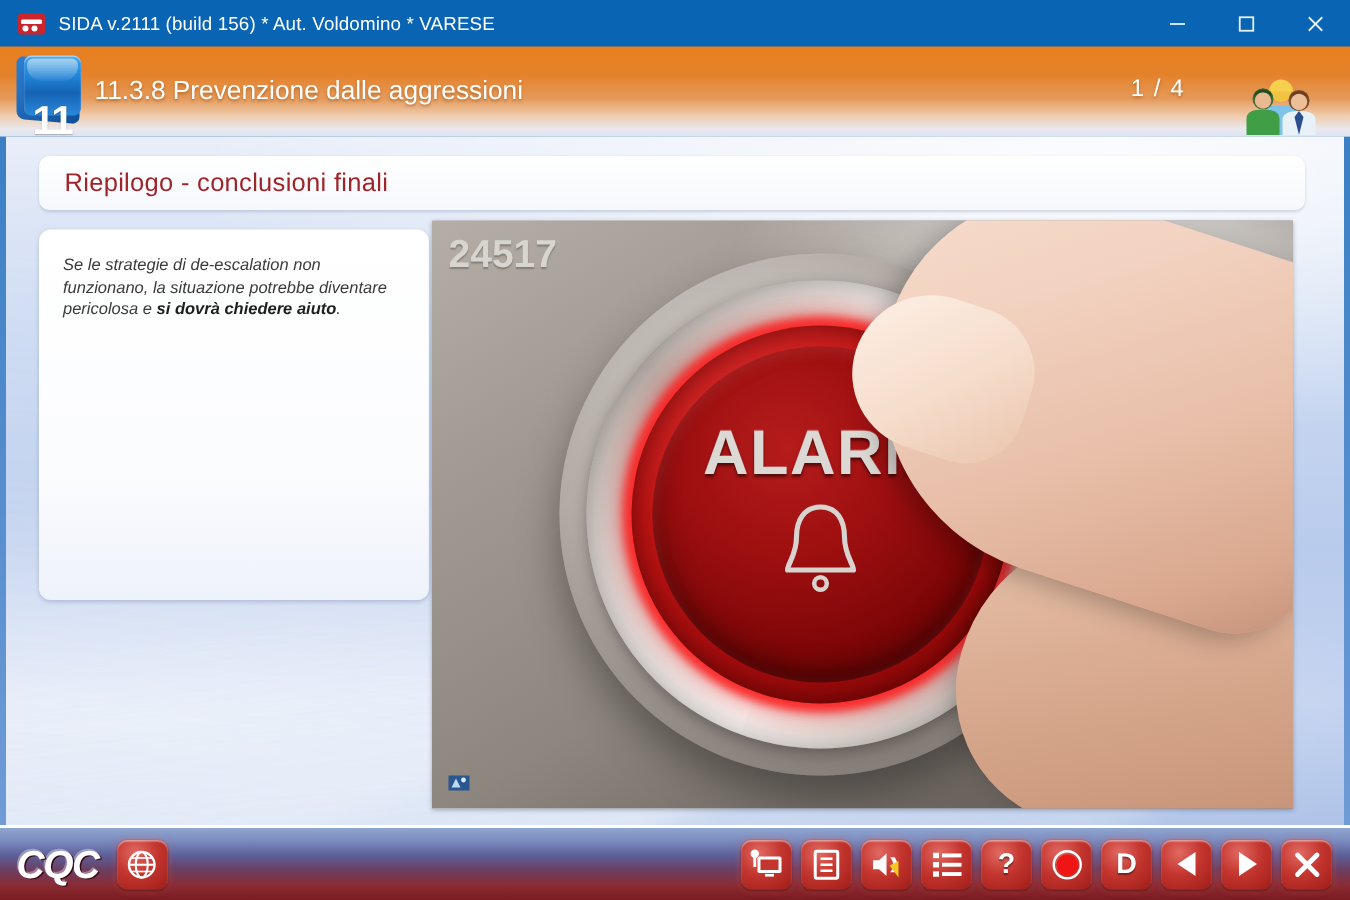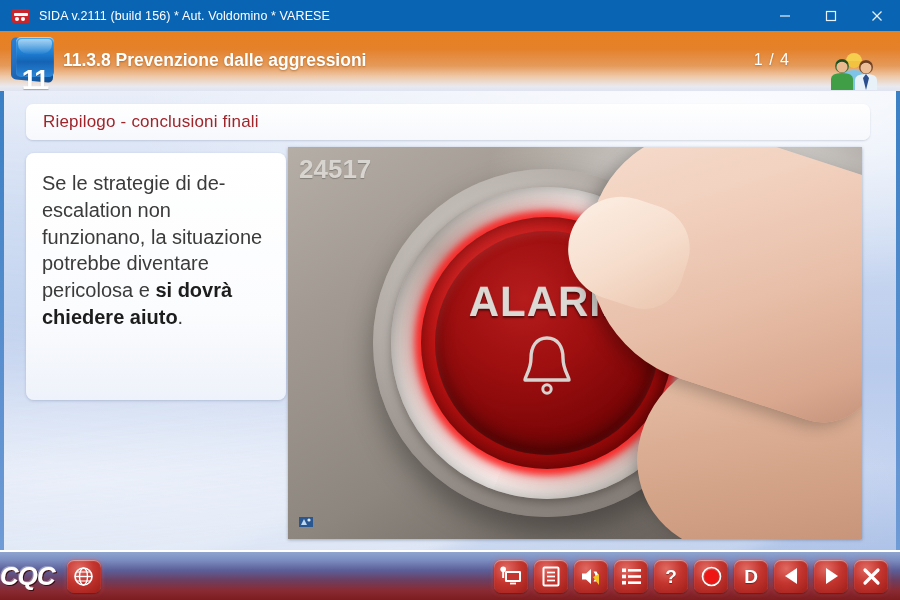--- a/index.html
+++ b/index.html
@@ -68,21 +68,21 @@
     color:#fff; font-size:27px; font-weight:bold; letter-spacing:-1px;
     line-height:1; text-shadow:0 1px 1px rgba(0,0,0,.28);margin-top:46px;
   }
   .badge11 .b-gloss{
     position:absolute; left:7px; top:3px; width:34px; height:15px;
     background:linear-gradient(to bottom,rgba(255,255,255,.55),rgba(255,255,255,.04));
     border-radius:4px 4px 10px 10px;
   }
   .header-title{
     position:absolute; left:63px; top:50%; transform:translateY(-52%);
-    color:#ffffff; font-size:17.5px; font-weight:bold;
+    color:#ffffff; font-size:17.5px; font-weight:normal;
     text-shadow:0 1px 2px rgba(120,60,0,.45);
     white-space:nowrap;
   }
   .page-count{
     position:absolute; right:110px; top:50%; transform:translateY(-55%);
     color:#ffffff; font-size:16px; letter-spacing:1px;
     text-shadow:0 1px 2px rgba(120,60,0,.4);
   }
   .people-icon{
     position:absolute; right:20px; top:40px; transform:translateY(-50%);
@@ -129,21 +129,21 @@
   }
 
   .text-card{
     position:absolute; left:26px; top:62px; width:260px; height:247px;
     background:linear-gradient(to bottom,#ffffff 0%,#fbfcfe 65%,#eef2fa 100%);
     border-radius:8px;
     box-shadow:0 1px 3px rgba(40,60,100,.22);
     padding:17px 16px 0 16px;
   }
   .text-card p{
-    color:#3b3b3b; font-size:20px; line-height:1.34;
+    color:#3b3b3b; font-size:11px; line-height:1.34;font-style:italic;
   }
   .text-card b{ color:#1d1d1d; font-weight:bold; }
 
   
   .photo{
     position:absolute; left:288px; top:56px; width:574px; height:392px;
     overflow:hidden;
     background:linear-gradient(150deg,#b5aea6 0%,#a29a92 25%,#8d867f 55%,#6e6761 80%,#5a544f 100%);
     box-shadow:0 1px 3px rgba(30,45,80,.35);
   }
@@ -224,21 +224,21 @@
 
   
   .bottombar{
     position:absolute; left:0; top:550px; width:900px; height:50px;
     background:linear-gradient(to bottom,
       #8fa6cf 0%, #7d8fc2 16%, #5c5f99 38%, #6b3f62 58%, #8a2b34 80%, #7b1c1f 100%);
     border-top:2px solid #ffffff;
     display:flex; align-items:center;
   }
   .cqc{
-    color:#ffffff; font-size:26px; font-weight:bold;
+    margin-left:11px; color:#ffffff; font-size:26px; font-weight:bold;
     font-style:italic; letter-spacing:-1px;
     text-shadow:1px 1px 0 #3a0c12, -1px -1px 0 rgba(255,255,255,.35);
   }
   .tool-btn{
     width:34px; height:33px; margin:0 3px;
     border-radius:7px;
     background:radial-gradient(circle at 36% 26%, #e06a62 0%, #c4352f 45%, #9e1d18 100%);
     box-shadow:inset 0 1px 1px rgba(255,255,255,.5), 0 1px 2px rgba(0,0,0,.45),
                0 0 5px rgba(255,90,80,.5);
     display:flex; align-items:center; justify-content:center;

